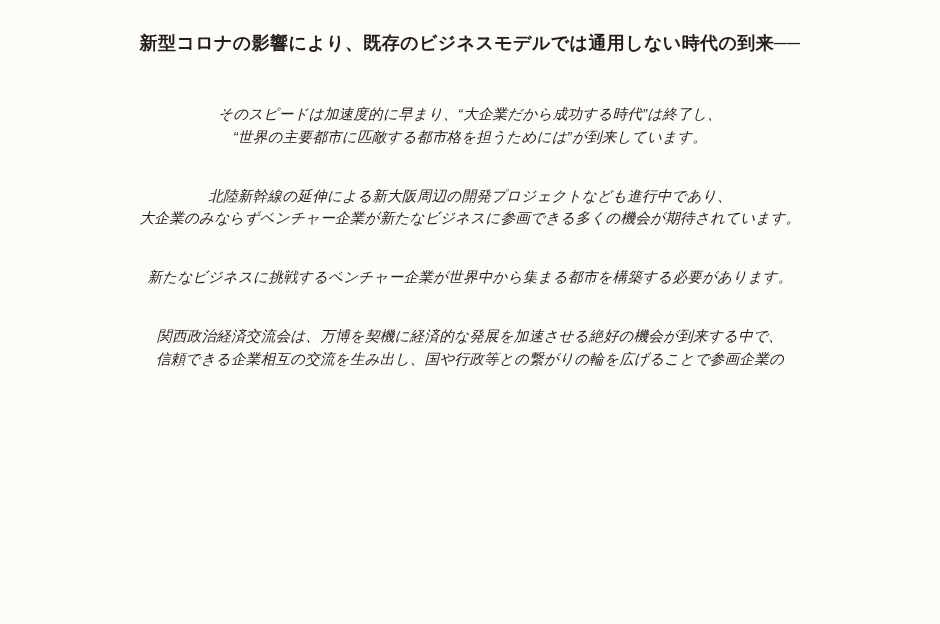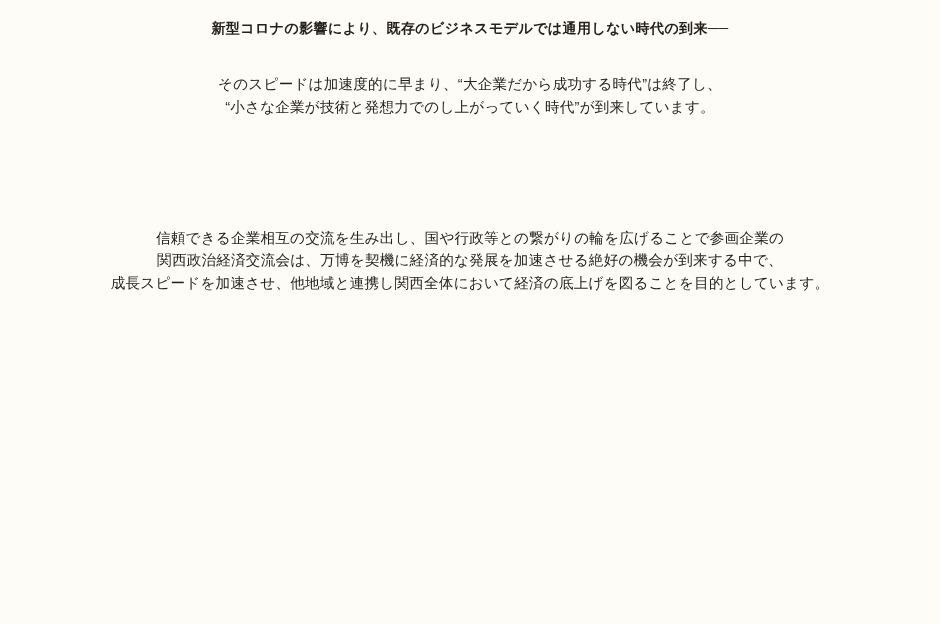--- a/index.html
+++ b/index.html
@@ -17,32 +17,33 @@
   .page {
     width: 940px;
     height: 624px;
     box-sizing: border-box;
     display: flex;
     flex-direction: column;
     align-items: center;
     padding-top: 14px;
   }
   .headline {
-    font-size: 14px;
+    font-size: 18px;
     font-weight: bold;
     letter-spacing: 0.4px;
     line-height: 1.5;
     white-space: nowrap;
     text-align: center;
-    margin: 4px;
+    margin: 16px;
     padding: 0;
   }
   .block {
     width: 100%;
     text-align: center;
+    font-style: italic;
   }
   .line {
     font-size: 14.6px;
     line-height: 1.56;
     letter-spacing: 0.2px;
     white-space: nowrap;
     margin: 0;
   }
   .gap-lg { height: 30px; }
   .spacer-block { height: 36px; }
@@ -51,34 +52,36 @@
 <body style="background: rgb(253, 252, 247); color: rgb(35, 31, 26);">
 
 <div class="page">
 
   <h1 class="headline">新型コロナの影響により、既存のビジネスモデルでは通用しない時代の到来──</h1>
 
   <div class="gap-lg"></div>
 
   <div class="block">
     <p class="line">そのスピードは加速度的に早まり、“大企業だから成功する時代”は終了し、</p>
-    <p class="line">“小さな企業が技術と発想力でのし上がっていく時代”が到来しています。</p>
+    <p class="line">“世界の主要都市に匹敵する都市格を担うためには”が到来しています。</p>
   </div>
 
   <div class="spacer-block"></div>
 
   <div class="block">
+    <p class="line">北陸新幹線の延伸による新大阪周辺の開発プロジェクトなども進行中であり、</p>
+    <p class="line">大企業のみならずベンチャー企業が新たなビジネスに参画できる多くの機会が期待されています。</p>
   </div>
 
   <div class="spacer-block"></div>
 
   <div class="block">
+    <p class="line">新たなビジネスに挑戦するベンチャー企業が世界中から集まる都市を構築する必要があります。</p>
   </div>
 
   <div class="spacer-block"></div>
 
   <div class="block">
+    <p class="line">関西政治経済交流会は、万博を契機に経済的な発展を加速させる絶好の機会が到来する中で、</p>
     <p class="line">信頼できる企業相互の交流を生み出し、国や行政等との繋がりの輪を広げることで参画企業の</p>
-    <p class="line">関西政治経済交流会は、万博を契機に経済的な発展を加速させる絶好の機会が到来する中で、</p>
-    <p class="line">成長スピードを加速させ、他地域と連携し関西全体において経済の底上げを図ることを目的としています。</p>
   </div>
 
 </div>
 
 </body></html>

